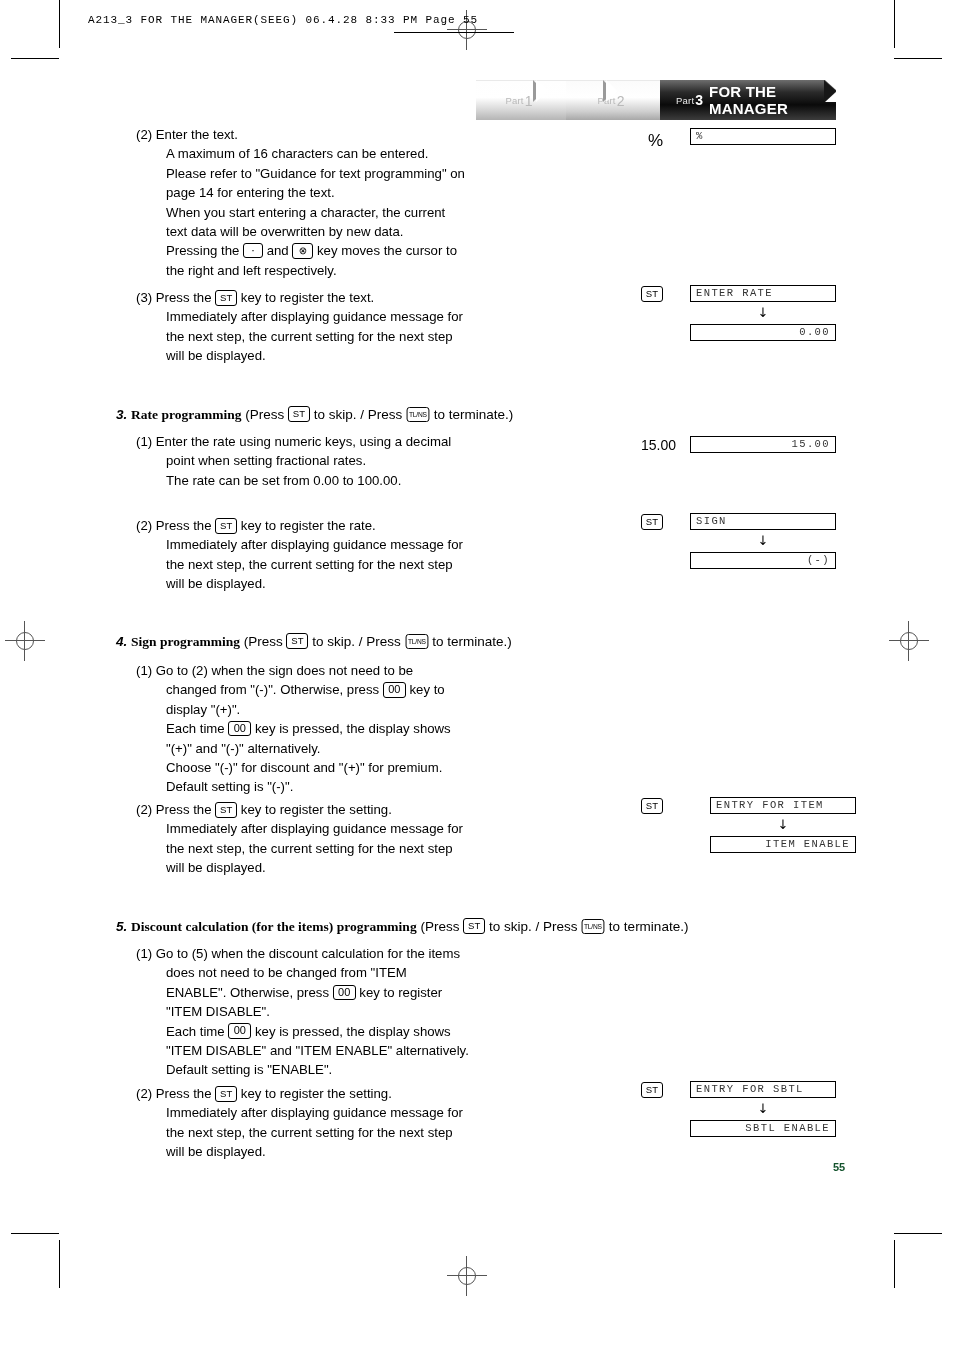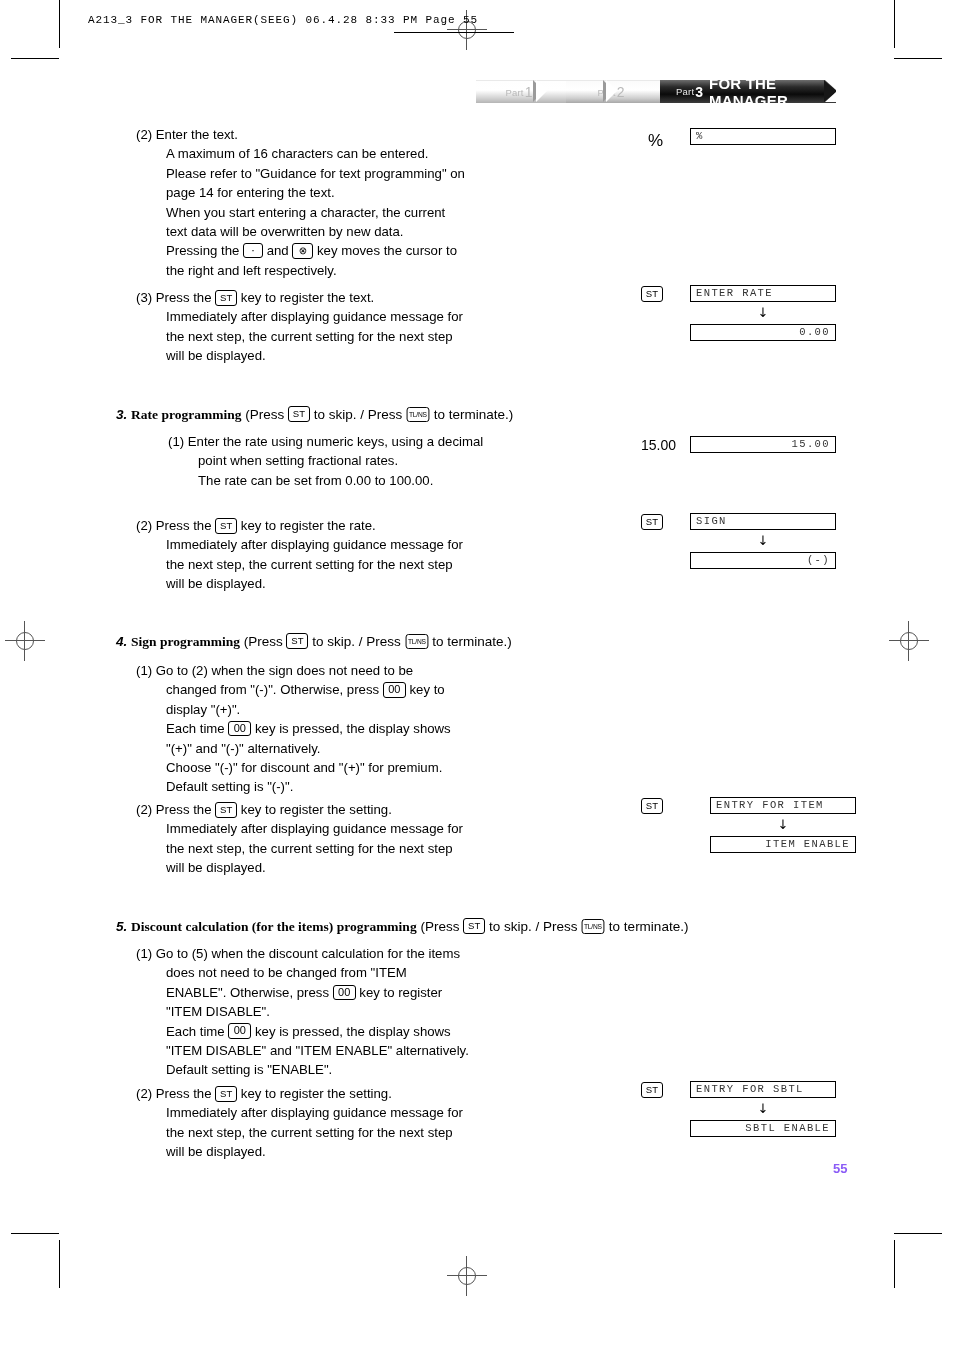--- a/index.html
+++ b/index.html
@@ -47,21 +47,21 @@
     height: 1px;
     background: #000;
   }
 
   
   .banner {
     position: absolute;
     left: 476px;
     top: 80px;
     width: 360px;
-    height: 23px;
+    height: 40px;
     display: flex;
     align-items: stretch;
   }
   .banner .tab {
     position: relative;
     display: flex;
     align-items: center;
     justify-content: center;
     color: #b9b9b9;
     font-size: 11px;
@@ -220,22 +220,22 @@
     position: absolute;
     font-size: 17px;
     color: #000;
     white-space: nowrap;
   }
 
   
   .pageno {
     position: absolute;
     font-weight: bold;
-    font-size: 13px;
-    color: #8b5cf6;
+    font-size: 11px;
+    color: #14532d;
   }
 </style>
 </head>
 <body>
 
 <div id="page">
 
   <div class="crop-v" style="left:59px; top:0; height:48px;"></div>
   <div class="crop-h" style="left:11px; top:58px; width:48px;"></div>
   <div class="crop-v" style="left:894px; top:0; height:48px;"></div>
@@ -326,21 +326,21 @@
   <div class="sec-head" style="left:116px; top:405px;">
     <span class="num">3.</span>
     <span class="name">Rate programming</span>
     <span>(Press</span>
     <span class="key key-st">ST</span>
     <span>to skip. / Press</span>
     <span class="key key-tlns">TL/NS</span>
     <span>to terminate.)</span>
   </div>
 
-  <div class="blk" style="left:136px; top:432px; width:470px;margin-left:32px;">
+  <div class="blk" style="left:136px; top:432px; width:470px;">
     <div class="line">
       <span>(1)</span>
       <span>Enter the rate using numeric keys, using a decimal</span>
     </div>
     <div class="line indent">point when setting fractional rates.</div>
     <div class="line indent">The rate can be set from 0.00 to 100.00.</div>
   </div>
 
   <div class="blk" style="left:136px; top:516px; width:470px;">
     <div class="line">

